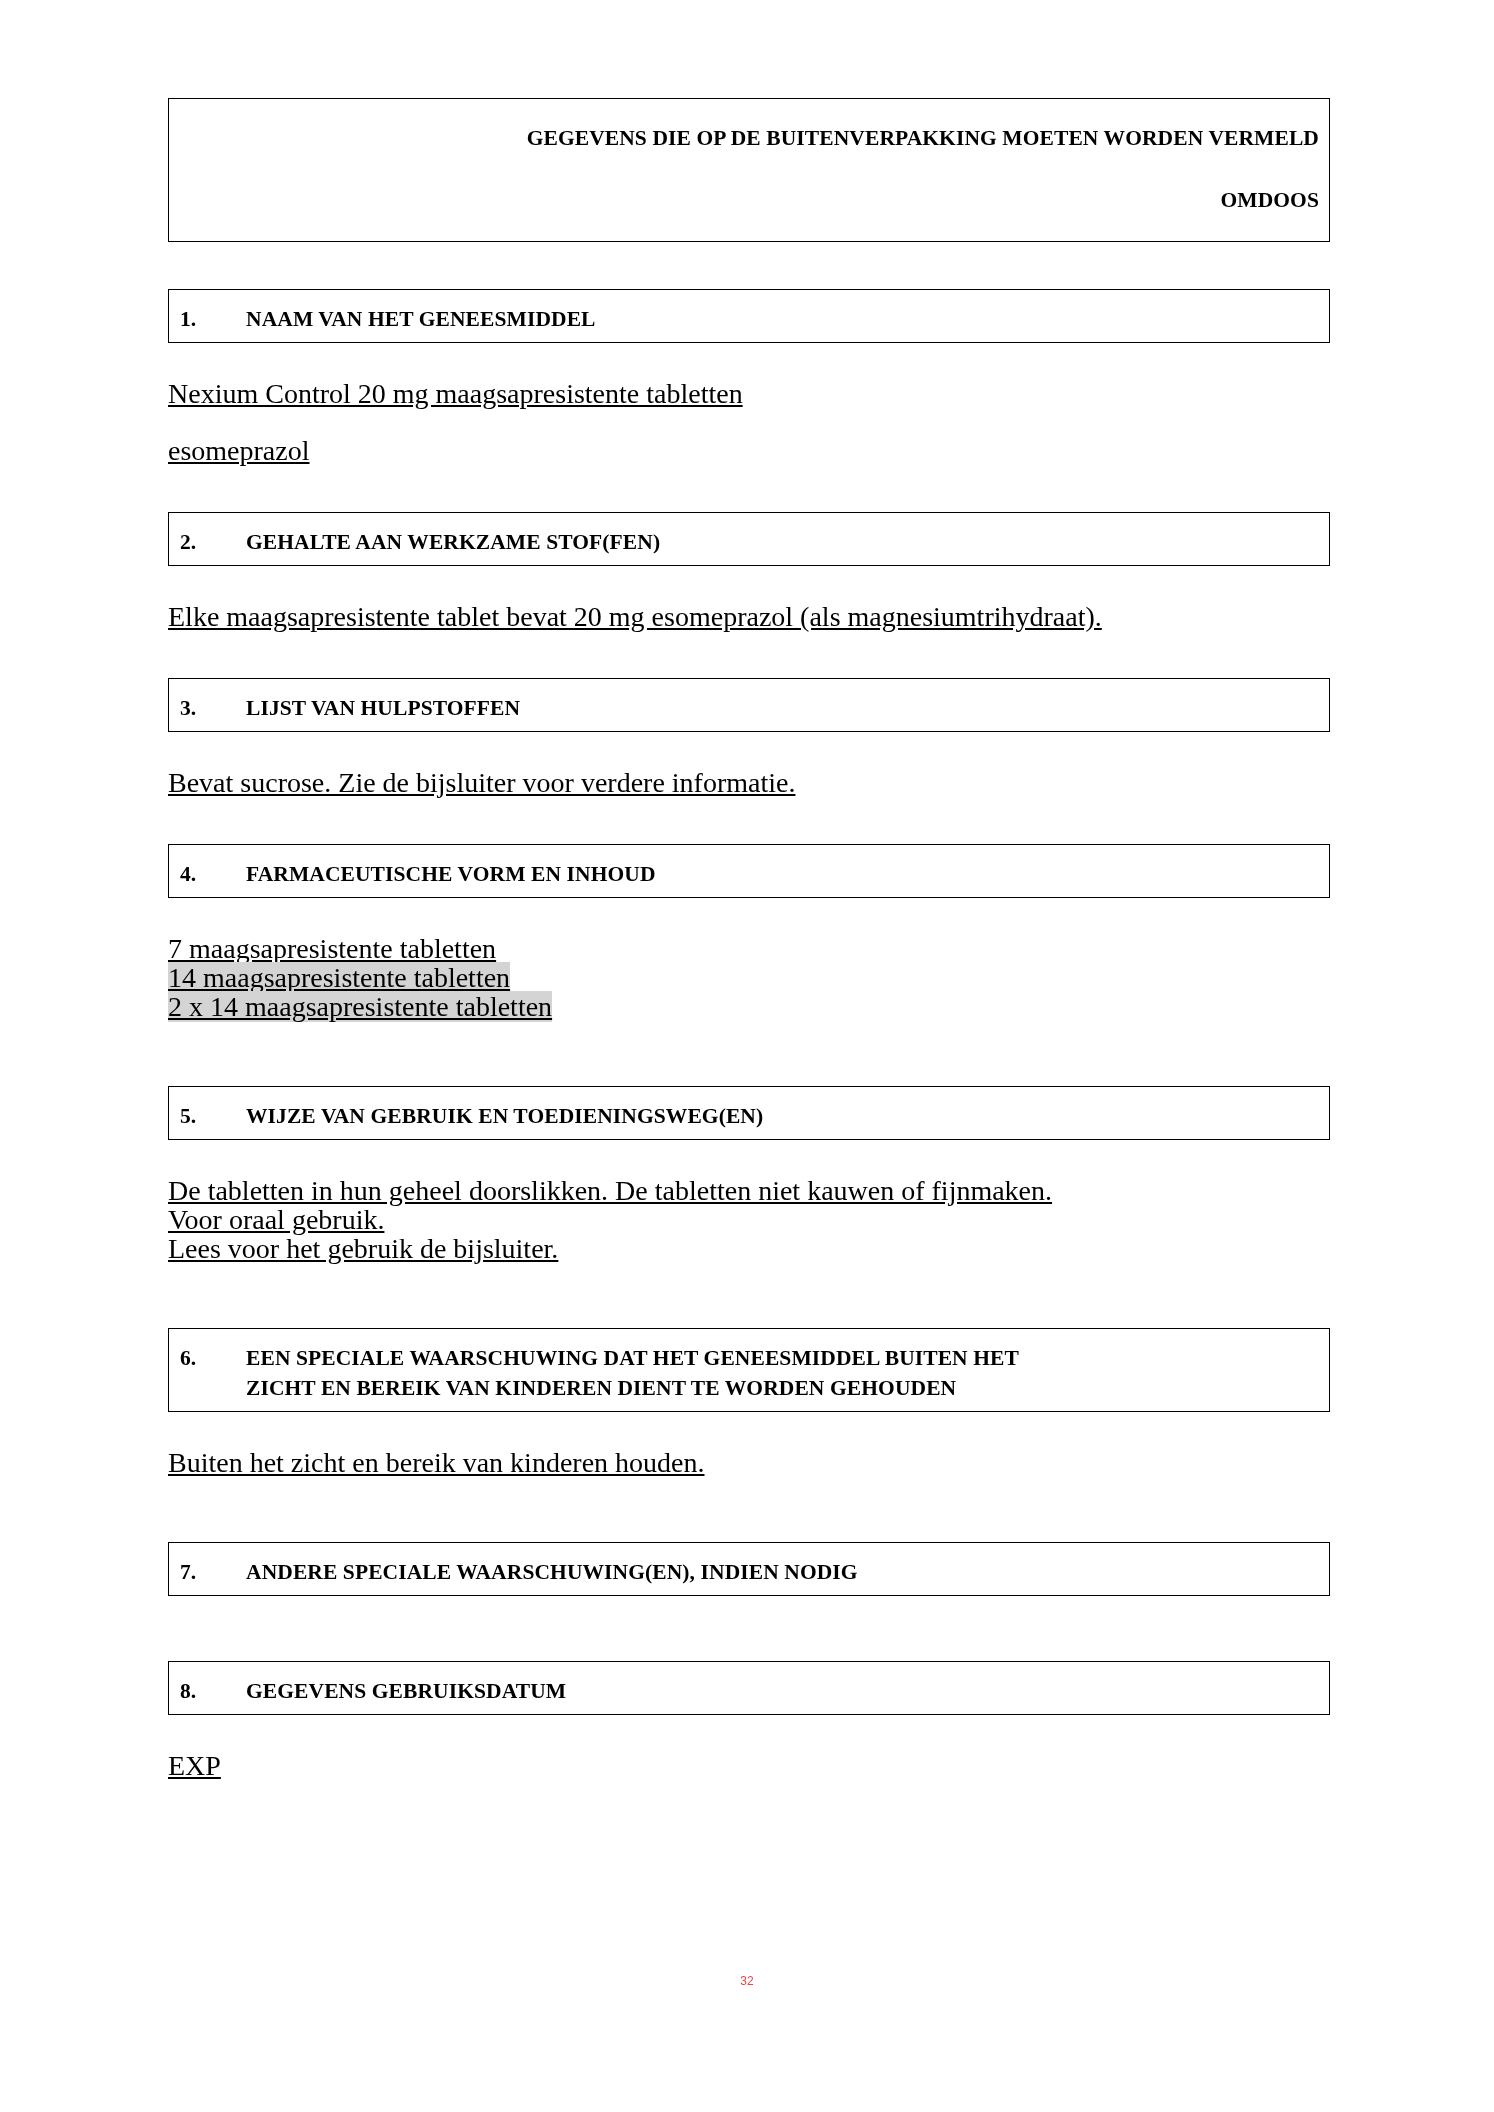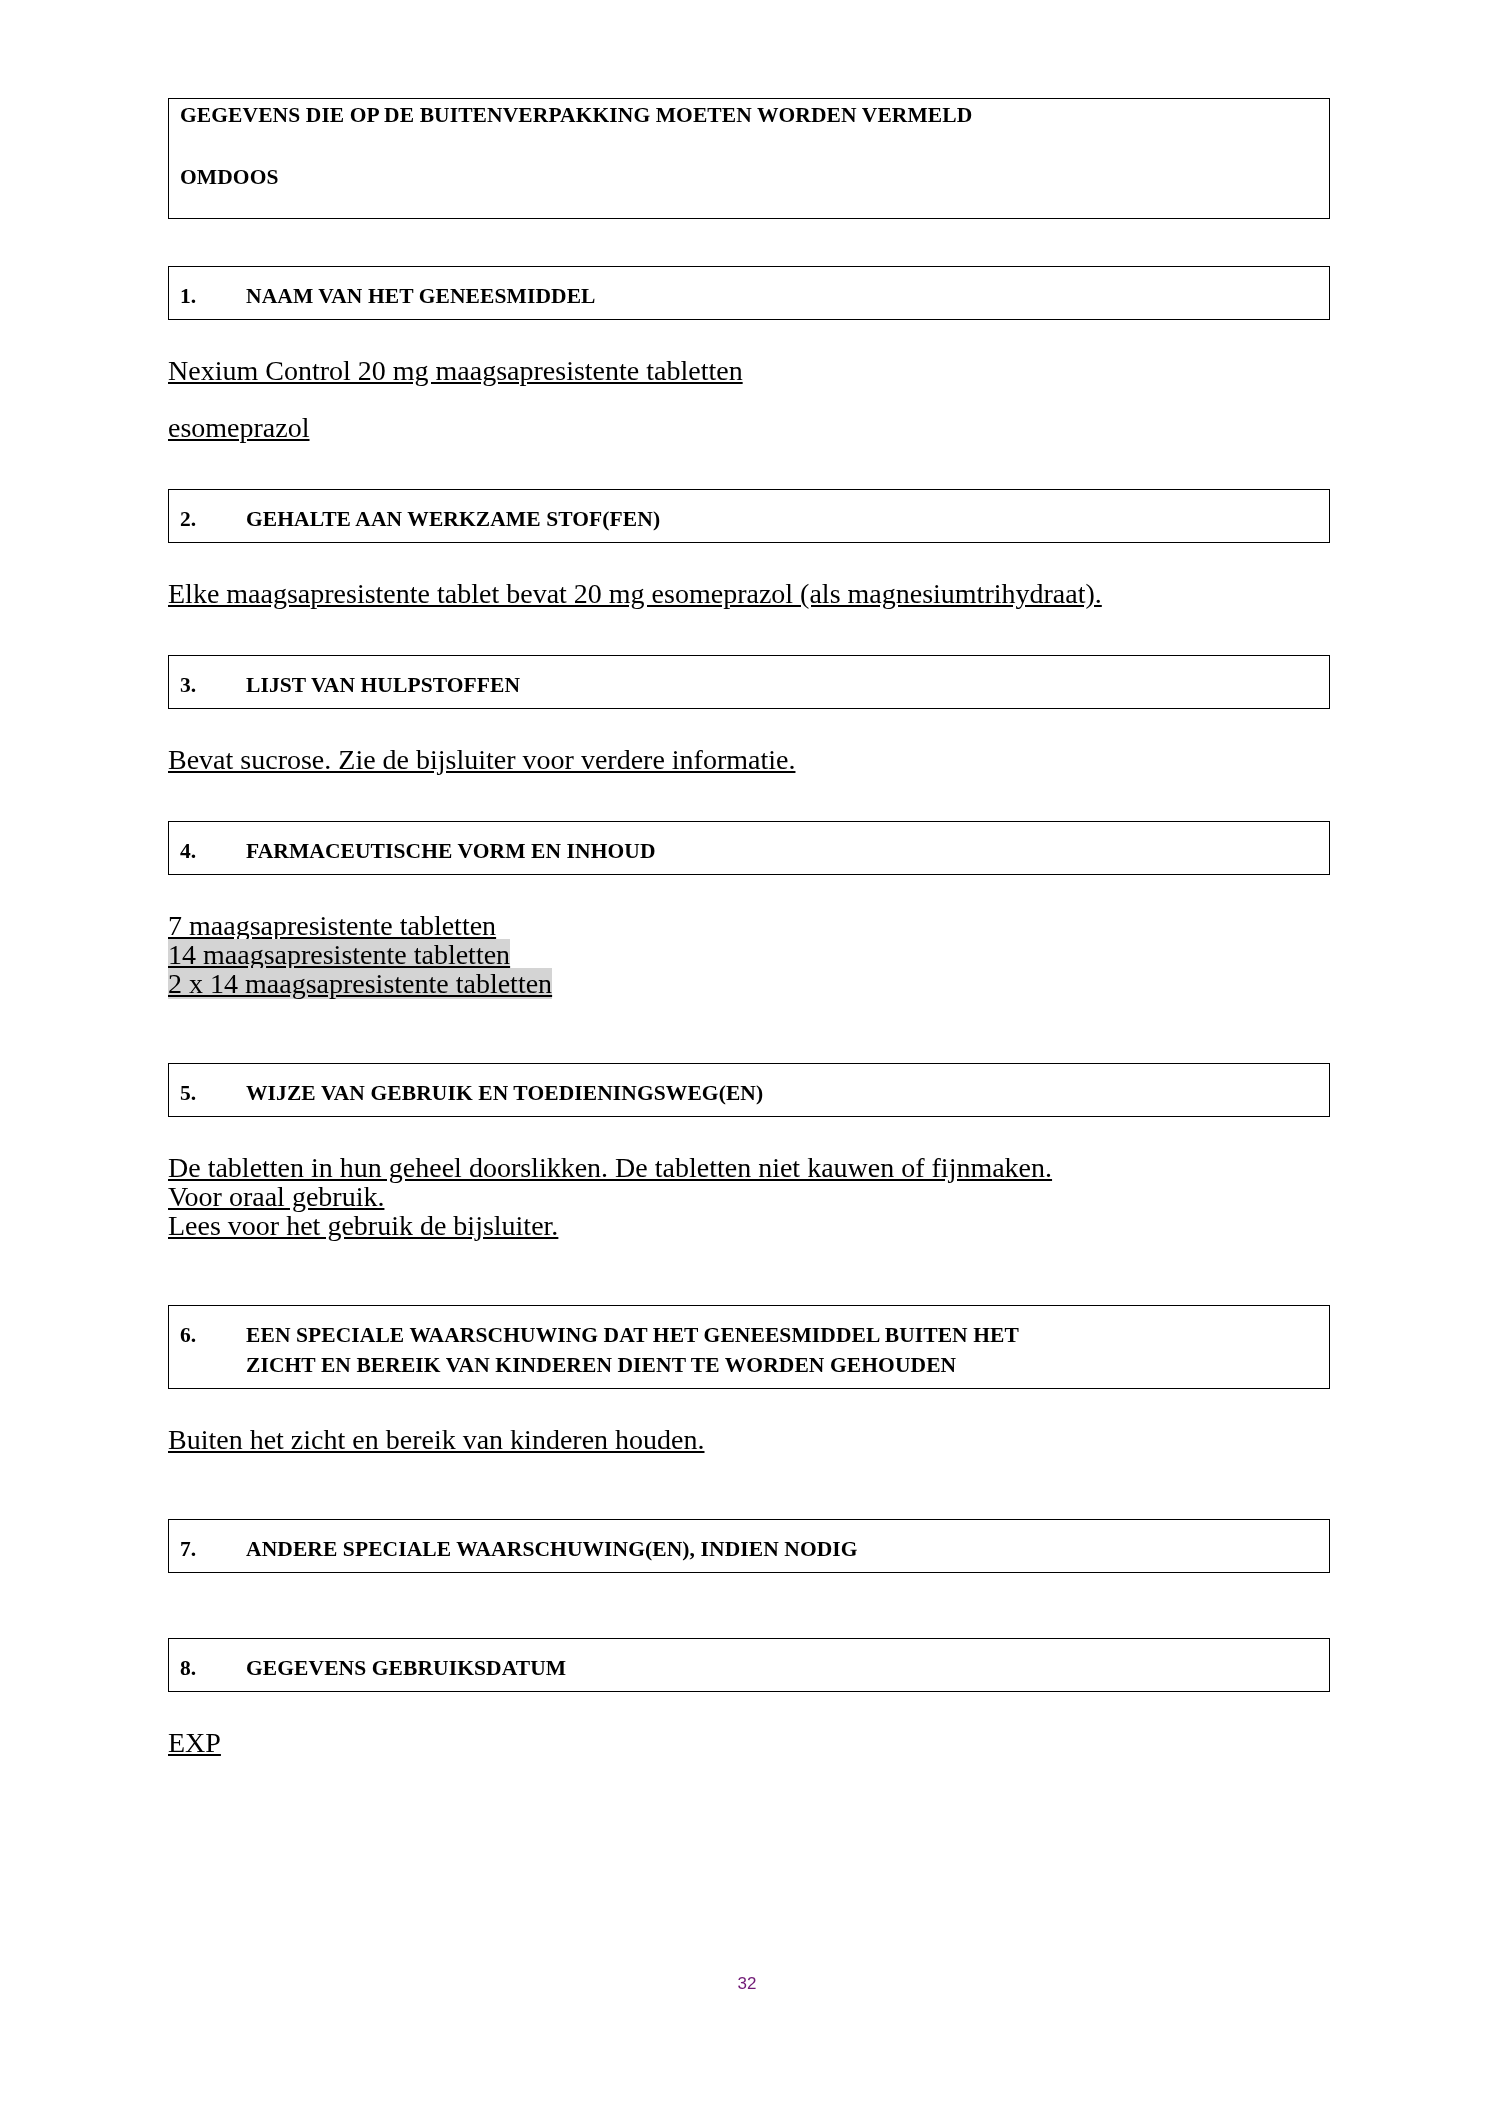--- a/index.html
+++ b/index.html
@@ -31,21 +31,22 @@
 
   
   .hdr-box {
     border: 1.5px solid #000000;
     box-sizing: border-box;
     width: 1162px;
     padding: 14px 10px 8px 11px;
     margin: 0;
   }
   .hdr-box.tall {
-    padding: 1px 10px 26px 11px;
+    padding: 24px 10px 26px 11px;
+    text-align: right;
   }
   .hdr-line {
     font-weight: bold;
     font-size: 21.5px;
     line-height: 30px;
     letter-spacing: 0.1px;
     white-space: nowrap;
   }
   .hdr-line .num {
     display: inline-block;
@@ -86,22 +87,22 @@
   }
 
   
   .page-number {
     position: absolute;
     left: 0;
     top: 1974px;
     width: 1494px;
     text-align: center;
     font-family: "Liberation Sans", "DejaVu Sans", sans-serif;
-    font-size: 17px;
-    color: #701a75;
+    font-size: 12px;
+    color: #ef4444;
   }
 </style>
 </head>
 <body>
 
 <div class="page">
   <div class="content">
 
     <div class="hdr-box tall">
       <div class="hdr-line">GEGEVENS DIE OP DE BUITENVERPAKKING MOETEN WORDEN VERMELD</div>

